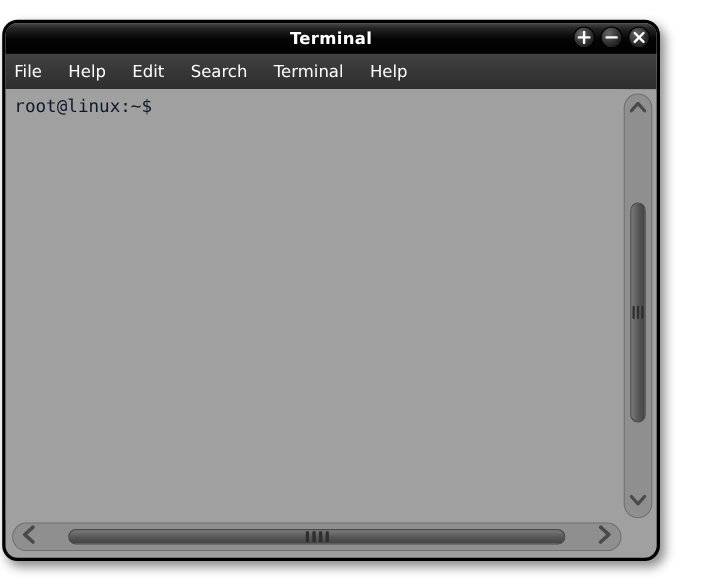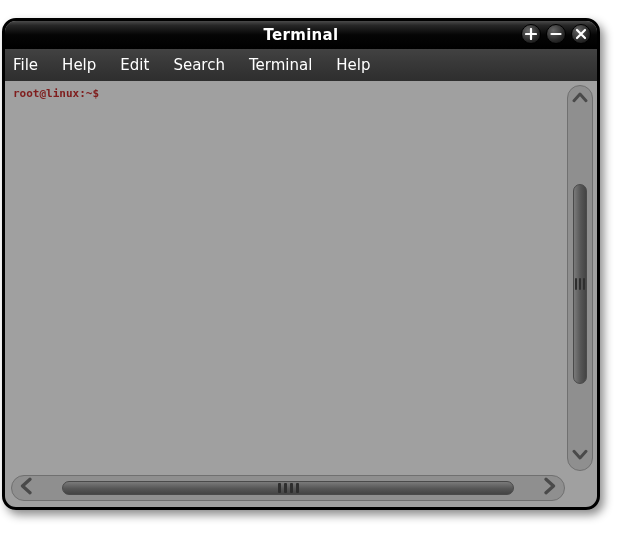--- a/index.html
+++ b/index.html
@@ -76,25 +76,24 @@
     .body-area {
       flex: 1;
       display: flex;
       min-height: 0;
     }
     .terminal {
       flex: 1;
       background: #a0a0a0;
       padding: 6px 8px;
       font-family: "DejaVu Sans Mono", "Liberation Mono", Consolas, monospace;
-      font-size: 11px;
-      color: #7f1d1d;
+      font-size: 16px;
+      color: #0f172a;
       white-space: pre;
       overflow: hidden;
-      font-weight: bold;
     }
     
     .vscroll {
       width: 26px;
       margin: 4px 4px 2px 0;
       background: #8f8f8f;
       border-radius: 13px;
       border: 1px solid #707070;
       display: flex;
       flex-direction: column;

